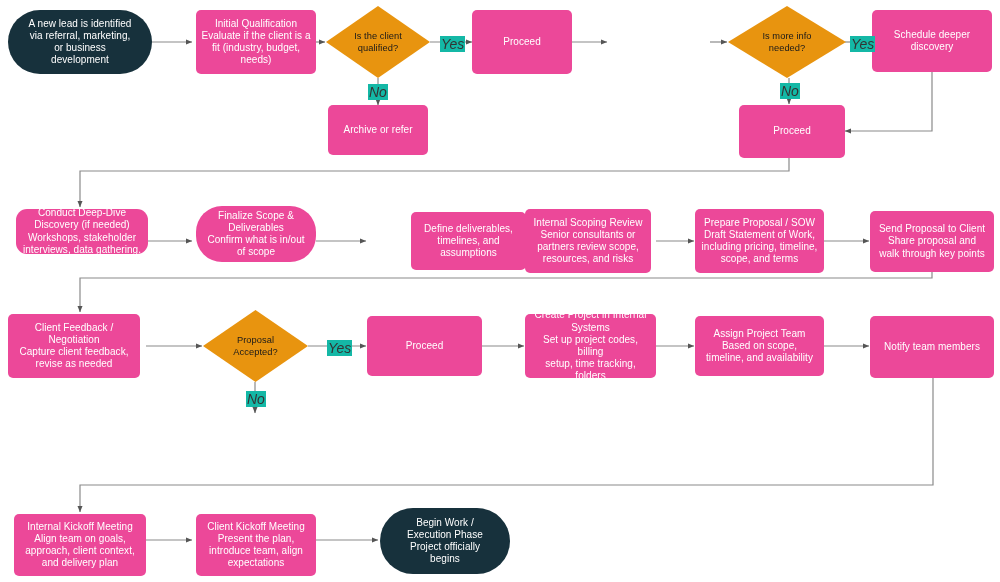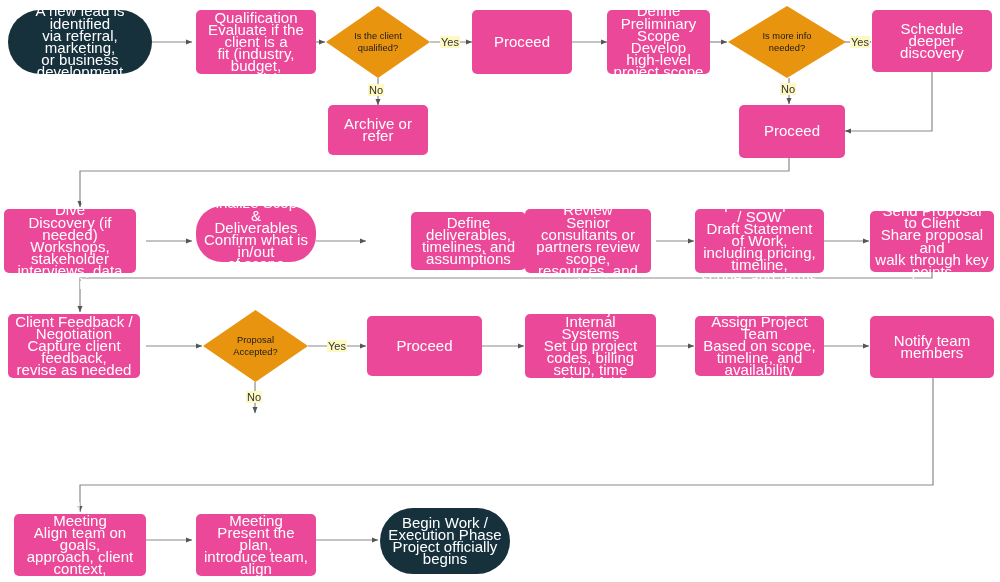--- a/index.html
+++ b/index.html
@@ -26,21 +26,21 @@
     pointer-events: none;
   }
   .node {
     position: absolute;
     box-sizing: border-box;
     display: flex;
     align-items: center;
     justify-content: center;
     text-align: center;
     line-height: 12.2px;
-    font-size: 15px;
+    font-size: 10px;
     letter-spacing: 0.05px;
     padding: 2px 5px;
     z-index: 2;
   }
   .node .txt {
     white-space: pre-line;
     display: block;
     width: 100%;
   }
   .proc {
@@ -63,26 +63,27 @@
     left: 0;
     top: 0;
     width: 100%;
     height: 100%;
     background: #e8940f;
     clip-path: polygon(50% 0%, 100% 50%, 50% 100%, 0% 50%);
     z-index: -1;
   }
   .edge-label {
     position: absolute;
-    font-size: 11px;
+    font-size: 14px;
     color: #333333;
-    background: #fef9c3;
+    background: #14b8a6;
     padding: 0 1px;
     z-index: 3;
     white-space: nowrap;
+    font-style: italic;
   }
 </style>
 </head>
 <body>
 
 <div id="canvas">
 
   <svg id="edges" viewBox="0 0 1000 582" xmlns="http://www.w3.org/2000/svg">
     <defs>
       <marker id="ah" markerWidth="7" markerHeight="7" refX="6.2" refY="3" orient="auto" markerUnits="userSpaceOnUse">
@@ -146,43 +147,37 @@
   </div>
 
   <div class="node proc" style="left:472px; top:10px; width:100px; height:64px;">
     <span class="txt">Proceed</span>
   </div>
 
   <div class="node proc" style="left:328px; top:105px; width:100px; height:50px;">
     <span class="txt">Archive or refer</span>
   </div>
 
-  <div class="node proc" style="left:607px; top:10px; width:103px; height:64px;">
-    <span class="txt">Define Preliminary
-Scope
-Develop high-level
-project scope</span>
-  </div>
 
   <div class="node dec" style="left:728px; top:6px; width:118px; height:72px;">
     <span class="diamond-shape"></span>
     <span class="txt">Is more info
 needed?</span>
   </div>
 
   <div class="node proc" style="left:872px; top:10px; width:120px; height:62px;">
     <span class="txt">Schedule deeper
 discovery</span>
   </div>
 
   <div class="node proc" style="left:739px; top:105px; width:106px; height:53px;">
     <span class="txt">Proceed</span>
   </div>
 
-  <div class="node proc" style="left:4px; top:209px; width:132px; height:64px;">
+  <div class="node proc" style="left:16px; top:209px; width:132px; height:45px;border-radius:11px;">
     <span class="txt">Conduct Deep-Dive
 Discovery (if needed)
 Workshops, stakeholder
 interviews, data gathering.</span>
   </div>
 
   <div class="node proc" style="left:196px; top:206px; width:120px; height:56px;border-radius:26px;">
     <span class="txt">Finalize Scope &amp;
 Deliverables
 Confirm what is in/out

